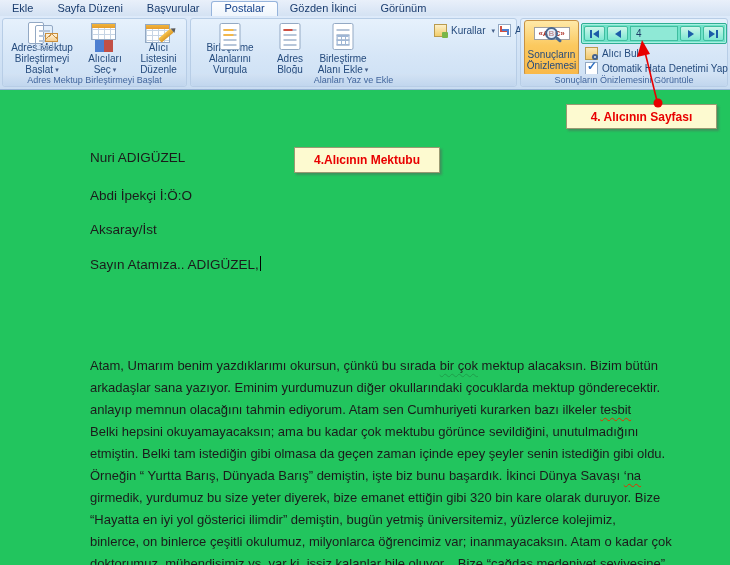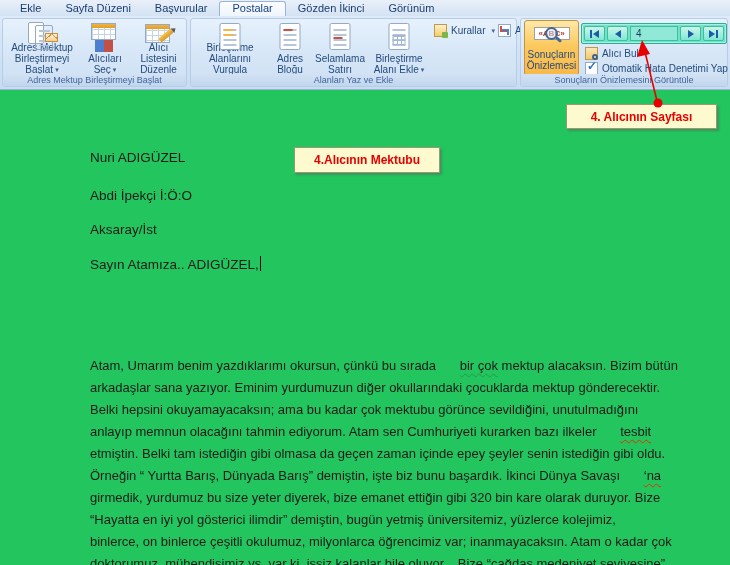--- a/index.html
+++ b/index.html
@@ -1,21 +1,21 @@
 <!DOCTYPE html>
 <html><head>
 <meta charset="utf-8">
 <style>
   html,body{margin:0;padding:0;}
   body{font-family:"Liberation Sans",sans-serif;background:#fff;}
   .app{position:relative;width:730px;height:565px;overflow:hidden;background:#fff;}
 
   
   .tabbar{position:absolute;top:0;left:0;width:730px;height:16px;
-    background:linear-gradient(#e9f0fa,#d4e2f3);display:flex;align-items:flex-end;padding-left:8px;box-sizing:border-box;}
+    background:linear-gradient(#e9f0fa,#d4e2f3);display:flex;align-items:flex-end;padding-left:0;box-sizing:border-box;}
   .tab{font-size:11px;color:#1a3c6e;padding:1px 12px 2px;white-space:nowrap;cursor:default;border-radius:3px 3px 0 0;}
   .tab.active{background:linear-gradient(#fcfdff,#eef5fc);border:1px solid #96b4dc;border-bottom:none;color:#15428b;padding:0 12px 2px;}
 
   
   .ribbon{position:absolute;top:16px;left:0;width:730px;height:74px;
     background:linear-gradient(#ddeafa,#c8dcf1);border-bottom:1px solid #95b1d4;box-sizing:border-box;}
   .group{position:absolute;top:2px;height:69px;border:1px solid #b7cde6;border-radius:3px;
     background:linear-gradient(#e6f1fc,#d6e6f7 55%,#cde0f4);box-sizing:border-box;}
   .glabel{position:absolute;bottom:0;left:0;right:0;height:12px;font-size:9px;line-height:12px;
     text-align:center;color:#41659c;background:linear-gradient(#d2e2f4,#c1d6ee);border-radius:0 0 3px 3px;
@@ -101,21 +101,21 @@
 
   
   .g3row{position:absolute;display:flex;align-items:center;gap:4px;font-size:10px;color:#254b7d;white-space:nowrap;cursor:default;}
 
   
   .doc{position:absolute;top:90px;left:0;width:730px;height:475px;background:#22c55e;}
   .docline{position:absolute;left:90px;font-size:13.5px;color:#1b1b1b;white-space:nowrap;}
   .caret{display:inline-block;width:1px;height:15px;background:#000;margin-left:1px;vertical-align:-2px;}
   .bodywrap{position:absolute;left:90px;top:265px;width:630px;}
   .body-line{font-size:13px;line-height:22px;color:#1b1b1b;white-space:nowrap;}
-  .sq{text-decoration-line:underline;text-decoration-style:wavy;text-decoration-thickness:1px;text-underline-offset:3px;text-decoration-skip-ink:none;margin-left:20px;}
+  .sq{text-decoration-line:underline;text-decoration-style:wavy;text-decoration-thickness:1px;text-underline-offset:3px;text-decoration-skip-ink:none;}
   .sq-red{text-decoration-color:#e33200;}
   .sq-green{text-decoration-color:#1e9e4a;}
 
   
   .callout{position:absolute;background:#fdfad0;border:1px solid #9a9a72;box-shadow:2px 2px 2px rgba(90,90,90,.45);
     color:#e80000;font-weight:bold;font-size:12px;display:flex;align-items:center;justify-content:center;box-sizing:border-box;}
   .overlay{position:absolute;inset:0;pointer-events:none;}
 </style>
 </head>
 <body>
@@ -174,27 +174,20 @@
           <div class="lbl"><span class="lblt">Birleştirme
 Alanlarını Vurgula</span></div>
         </div>
         <div class="bigbtn ic-adr" style="width:44px;">
           <span class="ig">
               <i class="icpage"></i>
             </span>
           <div class="lbl"><span class="lblt">Adres
 Bloğu</span></div>
         </div>
-        <div class="bigbtn ic-sel" style="width:56px;">
-          <span class="ig">
-              <i class="icpage"></i>
-            </span>
-          <div class="lbl"><span class="lblt">Selamlama
-Satırı</span></div>
-        </div>
         <div class="bigbtn ic-ins" style="width:62px;">
           <span class="ig">
               <i class="icpage"></i>
             </span>
           <div class="lbl"><span class="lblt">Birleştirme
 Alanı Ekle</span><span class="dd">▾</span></div>
         </div>
       </div>
       <div class="smallcol" style="left:243px;top:5px;">
         <div class="smallbtn">
@@ -255,22 +248,22 @@
   </div>
 
   <div class="doc">
     <div class="docline" style="top:60px;">Nuri ADIGÜZEL</div>
     <div class="docline" style="top:98px;">Abdi İpekçi İ:Ö:O</div>
     <div class="docline" style="top:132px;">Aksaray/İst</div>
     <div class="docline" style="top:166px;"><span>Sayın Atamıza.. ADIGÜZEL,</span><span class="caret"></span></div>
     <div class="bodywrap">
         <div class="body-line">Atam, Umarım benim yazdıklarımı okursun, çünkü bu sırada <span class="sq sq-green">bir çok</span> mektup alacaksın. Bizim bütün</div>
         <div class="body-line">arkadaşlar sana yazıyor. Eminim yurdumuzun diğer okullarındaki çocuklarda mektup gönderecektir.</div>
+        <div class="body-line">anlayıp memnun olacağını tahmin ediyorum. Atam sen Cumhuriyeti kurarken bazı ilkeler <span class="sq sq-red">tesbit</span></div>
         <div class="body-line">Belki hepsini okuyamayacaksın; ama bu kadar çok mektubu görünce sevildiğini, unutulmadığını</div>
-        <div class="body-line">anlayıp memnun olacağını tahmin ediyorum. Atam sen Cumhuriyeti kurarken bazı ilkeler <span class="sq sq-red">tesbit</span></div>
         <div class="body-line">etmiştin. Belki tam istediğin gibi olmasa da geçen zaman içinde epey şeyler senin istediğin gibi oldu.</div>
         <div class="body-line">Örneğin “ Yurtta Barış, Dünyada Barış” demiştin, işte biz bunu başardık. İkinci Dünya Savaşı <span class="sq sq-red">‘na</span></div>
         <div class="body-line">girmedik, yurdumuz bu size yeter diyerek, bize emanet ettiğin gibi 320 bin kare olarak duruyor. Bize</div>
         <div class="body-line">“Hayatta en iyi yol gösterici ilimdir” demiştin, bugün yetmiş üniversitemiz, yüzlerce kolejimiz,</div>
         <div class="body-line">binlerce, on binlerce çeşitli okulumuz, milyonlarca öğrencimiz var; inanmayacaksın. Atam o kadar çok</div>
         <div class="body-line">doktorumuz, mühendisimiz vs. var ki, işsiz kalanlar bile oluyor... Bize “çağdaş medeniyet seviyesine”</div>
       </div>
   </div>
 
   <div class="callout" style="left:566px;top:104px;width:151px;height:25px;">4. Alıcının Sayfası</div>

